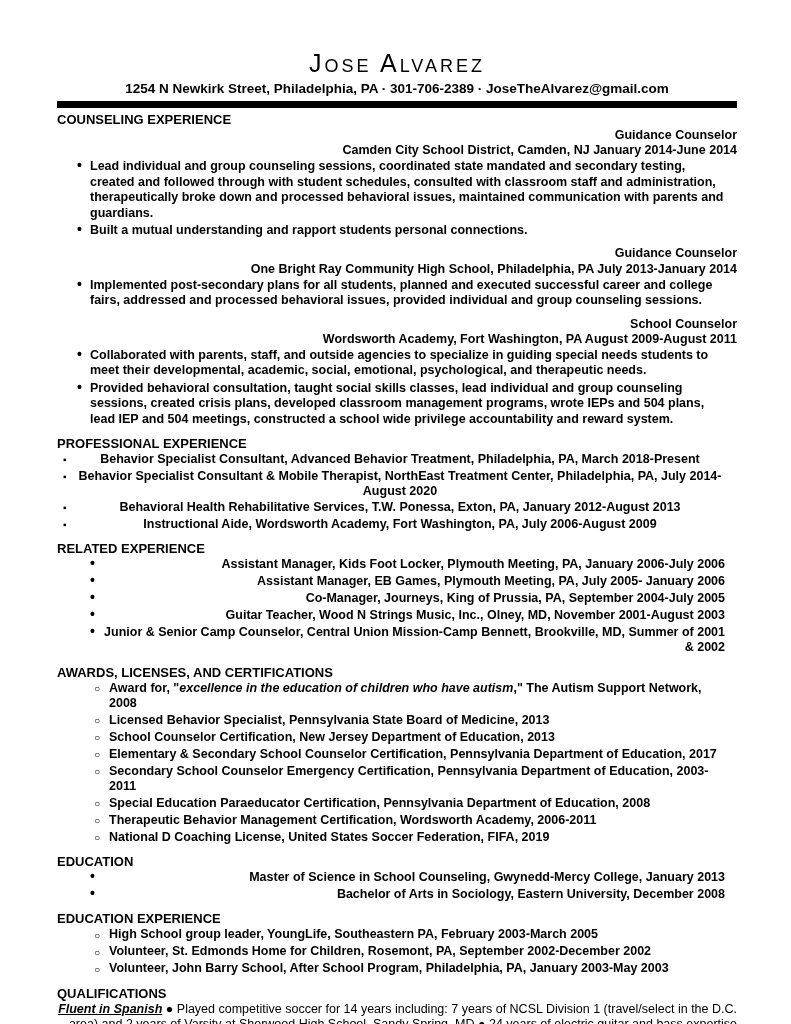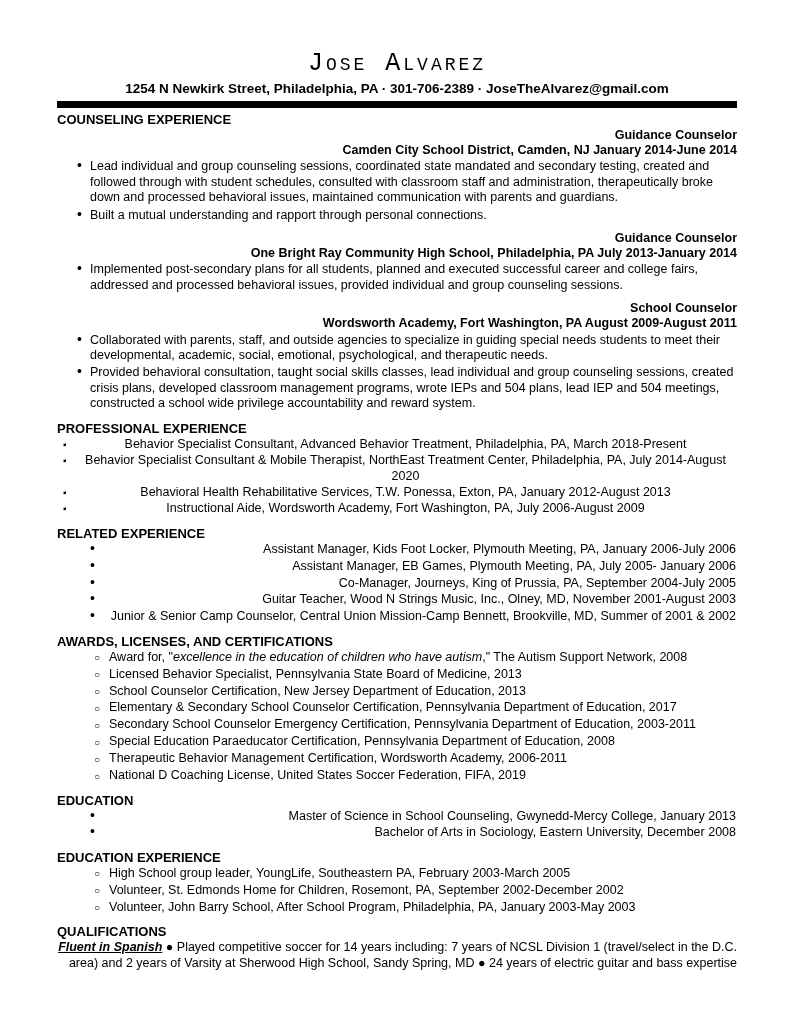--- a/index.html
+++ b/index.html
@@ -12,39 +12,38 @@
   }
   .page { padding: 50px 54px 0 57px; }
 
   
   .name {
     text-align: center;
     font-variant: small-caps;
     font-size: 25px; line-height: 27px;
     letter-spacing: 3px;
     font-weight: 500;
-    font-family: Liberation Mono, monospace;
   }
   .contact {
     text-align: center;
     font-weight: bold;
     font-size: 13.5px; line-height: 17px;
     margin-top: 3px;
   }
   .thick-rule { height: 7px; background: #000; margin-top: 4px; }
 
   
   section { margin-top: 9px; }
   .sec-title { font-size: 13px; font-weight: bold; margin: 0 0 1px 0; line-height: 15px; }
   .job { margin-top: 8px; }
   .job:first-of-type { margin-top: 0; }
   .role, .org { margin: 0; font-weight: bold; line-height: 15.2px; }
   p { margin: 0; text-align: right; }
 
-  ul { margin: 1px 1px 0 0; padding: 0; list-style: none; }
+  ul { margin: 1px 12px 0 0; padding: 0; list-style: none; font-weight: bold; }
   li { position: relative; margin-bottom: 2px; }
   li::before { position: absolute; }
 
   
   ul.disc-md { padding-left: 33px; }
   ul.disc-md > li::before { content: "•"; left: -13px; top: -1px; font-size: 14px; }
 
   
   ul.square-sm { padding-left: 18px; text-align: center; }
   ul.square-sm > li { margin-bottom: 1px; }
@@ -75,21 +74,21 @@
     <div class="thick-rule"></div>
   </header>
 
   <section style="margin-top:4px;">
     <h2 class="sec-title">COUNSELING EXPERIENCE</h2>
     <div class="job">
       <p class="role">Guidance Counselor</p>
       <p class="org">Camden City School District, Camden, NJ January 2014-June 2014</p>
       <ul class="disc-md">
           <li>Lead individual and group counseling sessions, coordinated state mandated and secondary testing, created and followed through with student schedules, consulted with classroom staff and administration, therapeutically broke down and processed behavioral issues, maintained communication with parents and guardians.</li>
-          <li>Built a mutual understanding and rapport through personal connections.</li>
+          <li>Built a mutual understanding and rapport students personal connections.</li>
         </ul>
     </div>
     <div class="job">
       <p class="role">Guidance Counselor</p>
       <p class="org">One Bright Ray Community High School, Philadelphia, PA July 2013-January 2014</p>
       <ul class="disc-md">
           <li>Implemented post-secondary plans for all students, planned and executed successful career and college fairs, addressed and processed behavioral issues, provided individual and group counseling sessions.</li>
         </ul>
     </div>
     <div class="job">

